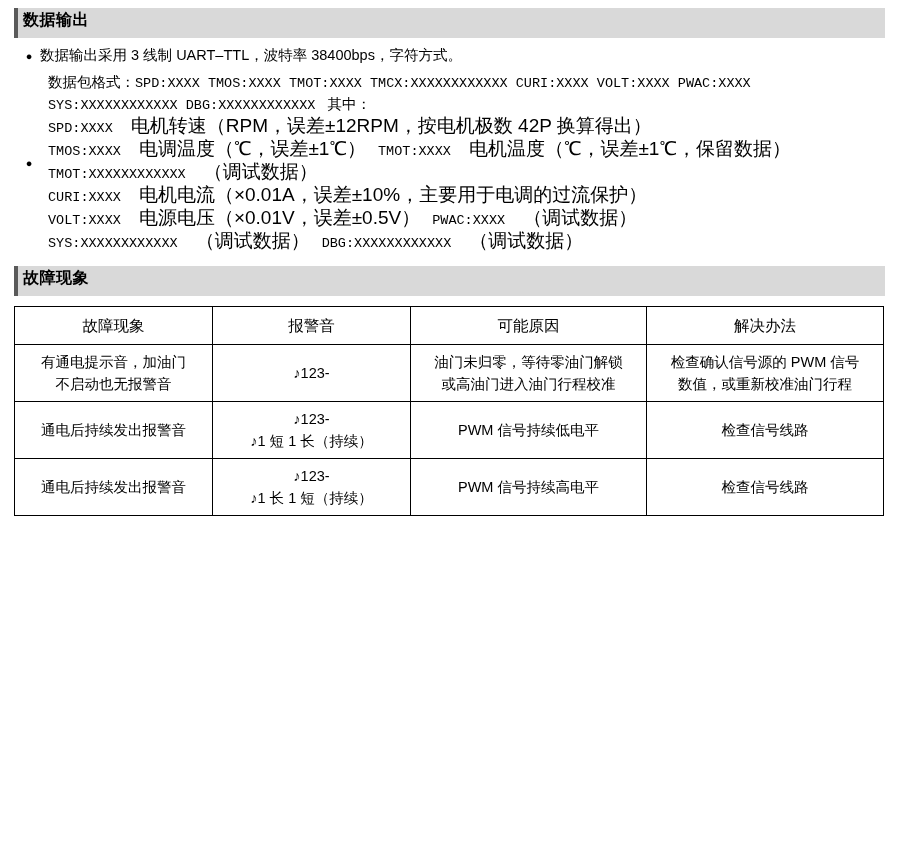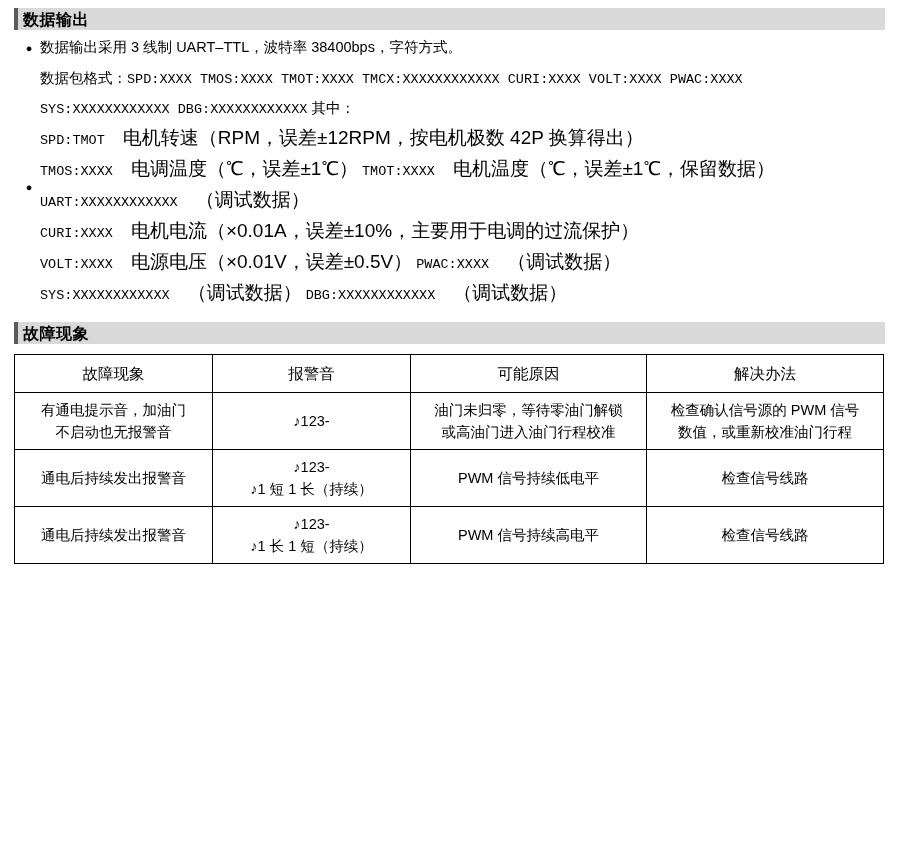--- a/index.html
+++ b/index.html
@@ -18,21 +18,21 @@
   }
   .page {
     position: relative;
     width: 899px;
     height: 866px;
     padding: 0 14px;
   }
   
   .section-bar {
     position: relative;
-    height: 22px;
+    height: 30px;
     background: #d9d9d9;
     margin-top: 8px;
   }
   .section-bar .accent {
     position: absolute;
     left: 0; top: 0; bottom: 0;
     width: 4px;
     background: #5a5a5a;
   }
   .section-bar .title {
@@ -66,23 +66,24 @@
   .bullet-dot::before {
     content: "\25CF";
     font-size: 11px;
   }
   .bullet-text {
     flex: 1;
     font-size: 14.5px;
     line-height: 21px;
   }
   .line {
-    line-height: 28px;
+    line-height: 20px;
     font-size: 14.5px;
     white-space: nowrap;
+    margin-left: 8px;
   }
   .line .code {
     font-family: "Liberation Mono", monospace;
     font-size: 13.5px;
   }
   .line .desc {
     font-family: "Liberation Sans", sans-serif;
     font-size: 19px;
   }
   .gap { display: inline-block; width: 18px; }
@@ -133,24 +134,24 @@
       <span class="bullet-text">数据输出采用 3 线制 UART–TTL，波特率 38400bps，字符方式。</span>
     </div>
 
     <div class="bullet-row">
       <span class="bullet-dot"></span>
       <span class="bullet-text">
         <span class="line"><span>数据包格式：</span><span class="code">SPD:XXXX TMOS:XXXX TMOT:XXXX TMCX:XXXXXXXXXXXX CURI:XXXX VOLT:XXXX PWAC:XXXX</span></span>
         <span class="line"><span class="code">SYS:XXXXXXXXXXXX DBG:XXXXXXXXXXXX</span></span>
         <span class="line">其中：</span>
 
-        <span class="line"><span class="code">SPD:TMOT</span><span class="gap"></span><span class="desc">电机转速（RPM，误差±12RPM，按电机极数 42P 换算得出）</span></span>
+        <span class="line"><span class="code">SPD:XXXX</span><span class="gap"></span><span class="desc">电机转速（RPM，误差±12RPM，按电机极数 42P 换算得出）</span></span>
         <span class="line"><span class="code">TMOS:XXXX</span><span class="gap"></span><span class="desc">电调温度（℃，误差±1℃）</span></span>
         <span class="line"><span class="code">TMOT:XXXX</span><span class="gap"></span><span class="desc">电机温度（℃，误差±1℃，保留数据）</span></span>
-        <span class="line"><span class="code">UART:XXXXXXXXXXXX</span><span class="gap"></span><span class="desc">（调试数据）</span></span>
+        <span class="line"><span class="code">TMOT:XXXXXXXXXXXX</span><span class="gap"></span><span class="desc">（调试数据）</span></span>
         <span class="line"><span class="code">CURI:XXXX</span><span class="gap"></span><span class="desc">电机电流（×0.01A，误差±10%，主要用于电调的过流保护）</span></span>
         <span class="line"><span class="code">VOLT:XXXX</span><span class="gap"></span><span class="desc">电源电压（×0.01V，误差±0.5V）</span></span>
         <span class="line"><span class="code">PWAC:XXXX</span><span class="gap"></span><span class="desc">（调试数据）</span></span>
         <span class="line"><span class="code">SYS:XXXXXXXXXXXX</span><span class="gap"></span><span class="desc">（调试数据）</span></span>
         <span class="line"><span class="code">DBG:XXXXXXXXXXXX</span><span class="gap"></span><span class="desc">（调试数据）</span></span>
       </span>
     </div>
 
   </div>
 

